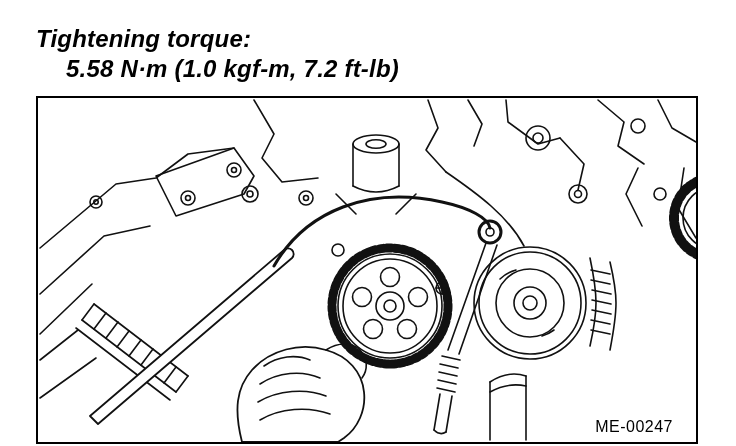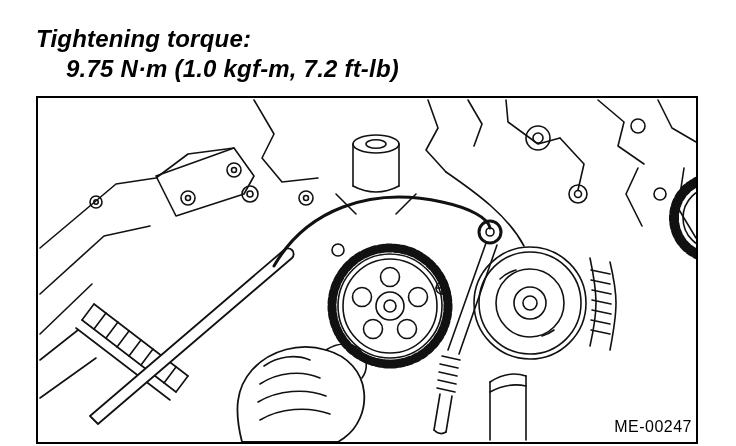--- a/index.html
+++ b/index.html
@@ -44,21 +44,21 @@
     box-sizing: border-box;
     background: #ffffff;
   }
   .figure-box svg {
     display: block;
     width: 658px;
     height: 344px;
   }
   .figure-id {
     position: absolute;
-    right: 2px;
+    right: 21px;
     bottom: 6px;
     font-size: 16px;
     letter-spacing: 0.5px;
     background: #ffffff;
     padding: 0 2px;
   }
   .ink {
     stroke: #111111;
     fill: none;
     stroke-width: 1.6;
@@ -80,21 +80,21 @@
     stroke-linejoin: round;
   }
 </style>
 </head>
 <body>
 
 <div class="page">
 
   <div class="spec-block">
     <div class="spec-heading">Tightening torque:</div>
-    <div class="spec-value">9.75 N·m (1.0 kgf-m, 7.2 ft-lb)</div>
+    <div class="spec-value">5.58 N·m (1.0 kgf-m, 7.2 ft-lb)</div>
   </div>
 
   <div class="figure-box">
     <svg viewBox="0 0 658 344" aria-hidden="true">
 
       <g>
         <path class="ink" d="M2,150 L78,86 L118,80 L150,56 L196,50"></path>
         <path class="ink" d="M2,196 L66,138 L112,128"></path>
         <path class="ink" d="M2,236 L54,186"></path>
         <path class="ink" d="M2,262 L40,232"></path>

